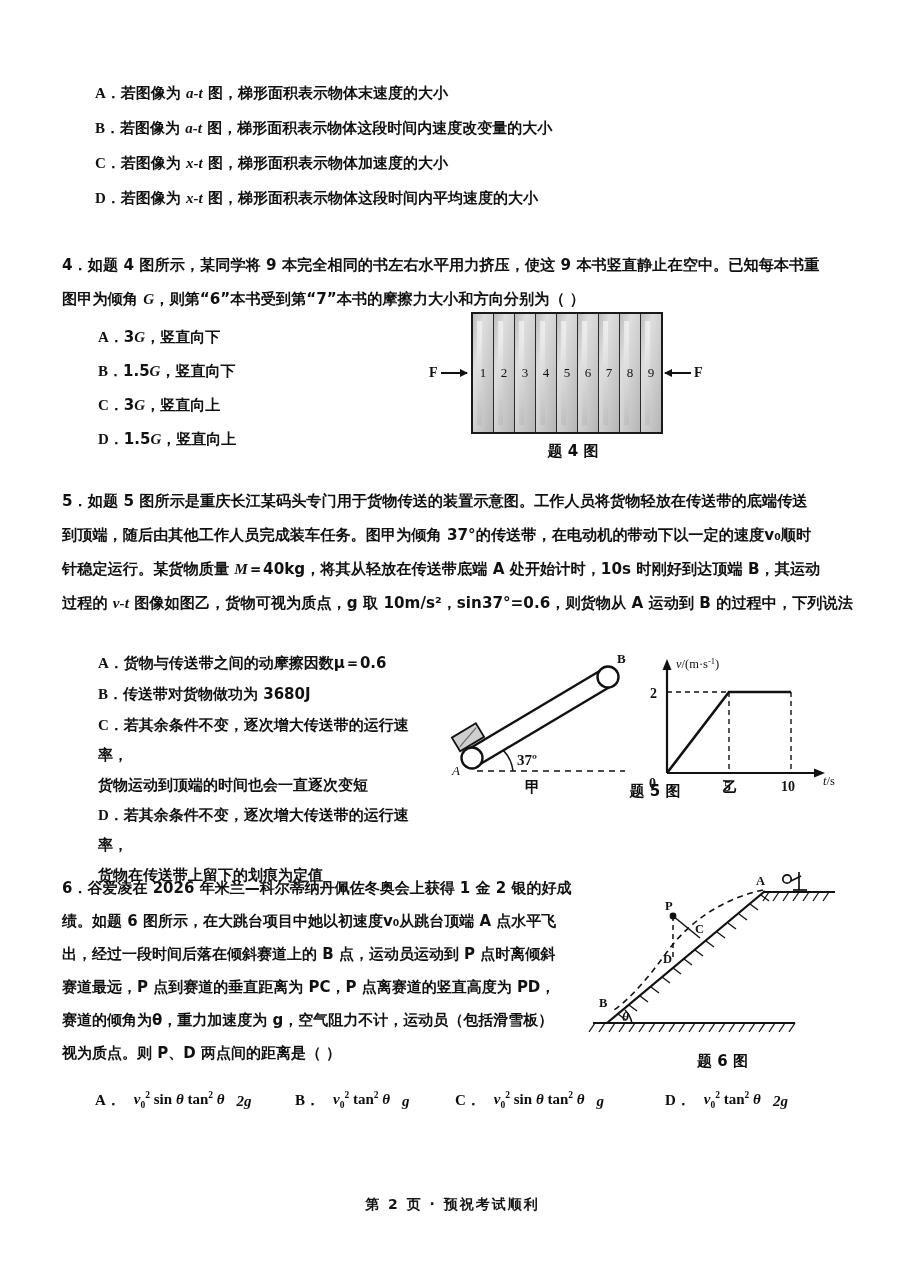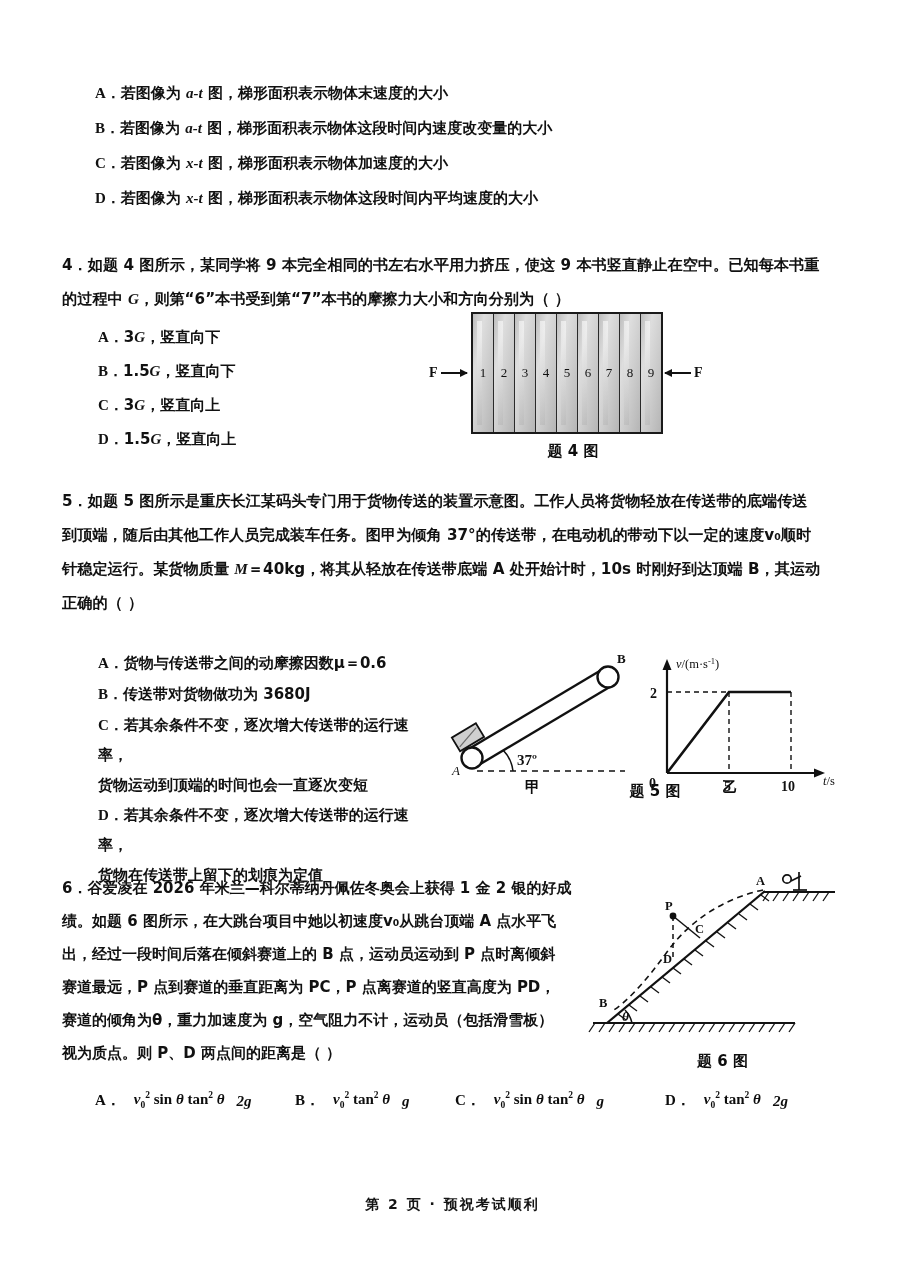--- a/index.html
+++ b/index.html
@@ -262,21 +262,21 @@
       <span class="optlbl">C．</span><span>若图像为 </span><i class="var">x-t</i><span> 图，梯形面积表示物体加速度的大小</span>
     </div>
     <div class="opt">
       <span class="optlbl">D．</span><span>若图像为 </span><i class="var">x-t</i><span> 图，梯形面积表示物体这段时间内平均速度的大小</span>
     </div>
   </div>
 
   <div id="q4">
     <div class="qbody">4．如题 4 图所示，某同学将 9 本完全相同的书左右水平用力挤压，使这 9 本书竖直静止在空中。已知每本书重</div>
     <div class="qbody">
-      <span>的过程中 </span><i class="var">G</i><span>，则第“6”本书受到第“7”本书的摩擦力大小和方向分别为（      ）</span>
+      <span>图甲为倾角 </span><i class="var">G</i><span>，则第“6”本书受到第“7”本书的摩擦力大小和方向分别为（      ）</span>
     </div>
   </div>
 
   <div id="q4-options">
     <div class="opt">
       <span class="optlbl">A．</span><span>3</span><i class="var">G</i><span>，竖直向下</span>
     </div>
     <div class="opt">
       <span class="optlbl">B．</span><span>1.5</span><i class="var">G</i><span>，竖直向下</span>
     </div>
@@ -328,21 +328,23 @@
     </div>
     <div class="fig-cap" id="fig4-caption">题 4 图</div>
   </div>
 
   <div id="q5">
     <div class="qbody">5．如题 5 图所示是重庆长江某码头专门用于货物传送的装置示意图。工作人员将货物轻放在传送带的底端传送</div>
     <div class="qbody">到顶端，随后由其他工作人员完成装车任务。图甲为倾角 37°的传送带，在电动机的带动下以一定的速度v₀顺时</div>
     <div class="qbody">
       <span>针稳定运行。某货物质量 </span><i class="var">M</i><span>＝40kg，将其从轻放在传送带底端 A 处开始计时，10s 时刚好到达顶端 B，其运动</span>
     </div>
-    <div class="qbody">正确的（     ）</div>
+    <div class="qbody">
+      <span>过程的 </span><i class="var">v-t</i><span> 图像如图乙，货物可视为质点，g 取 10m/s²，sin37°=0.6，则货物从 A 运动到 B 的过程中，下列说法</span>
+    </div>
   </div>
 
   <div id="q5-options">
     <div class="opt">
       <span class="optlbl">A．</span><span>货物与传送带之间的动摩擦因数μ＝0.6</span>
     </div>
     <div class="opt">
       <span class="optlbl">B．</span><span>传送带对货物做功为 3680J</span>
     </div>
     <div class="opt two-line">

